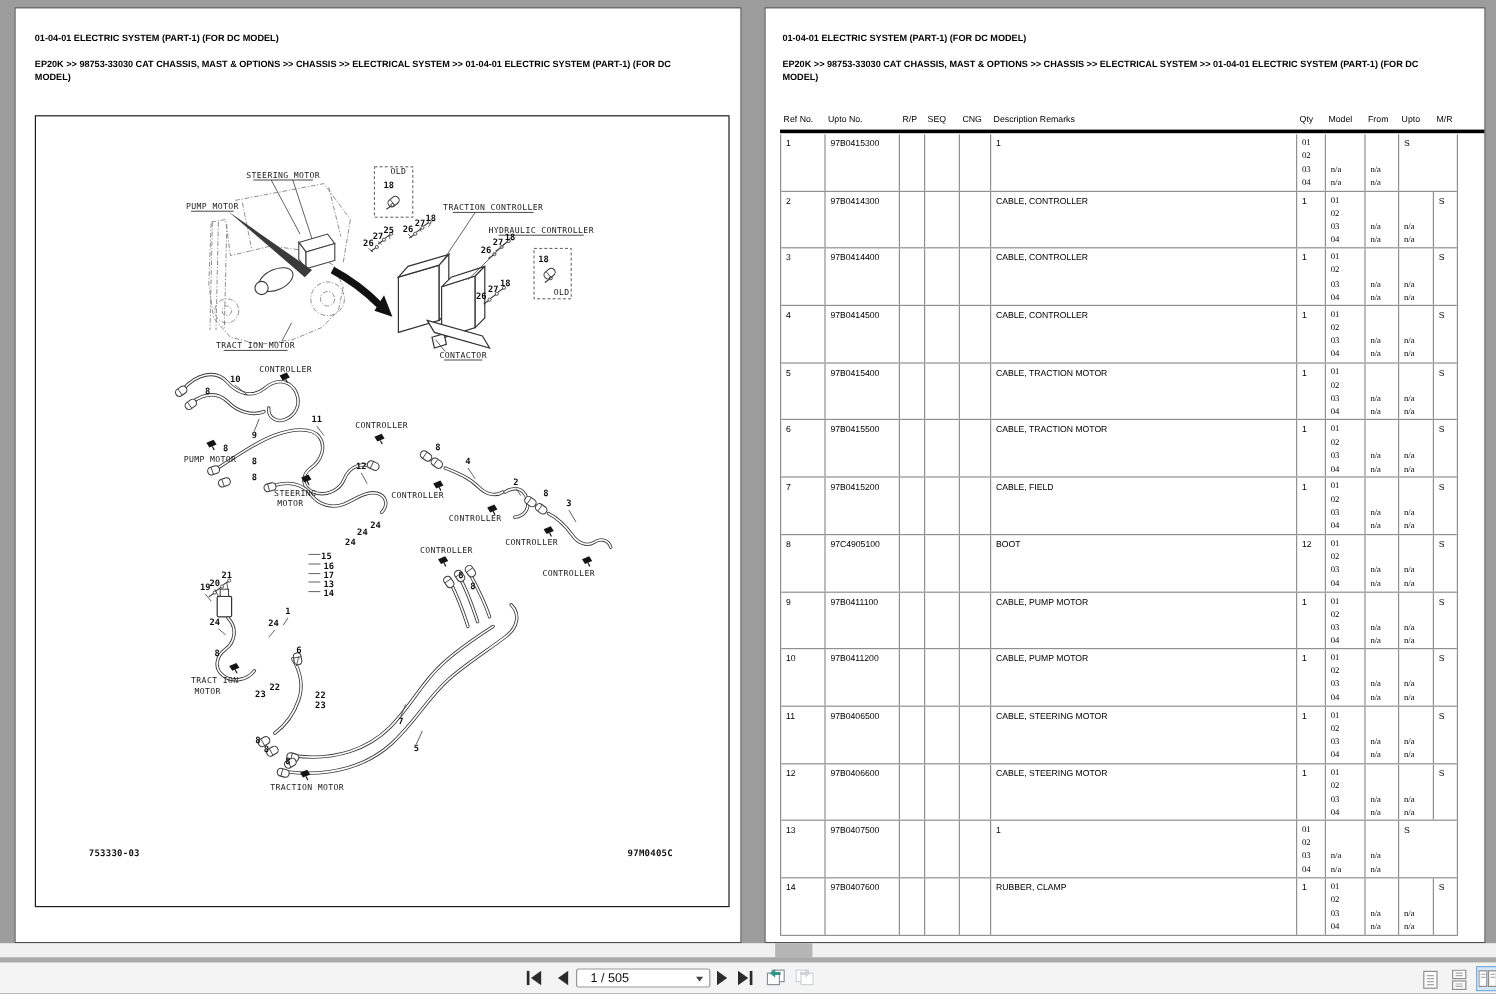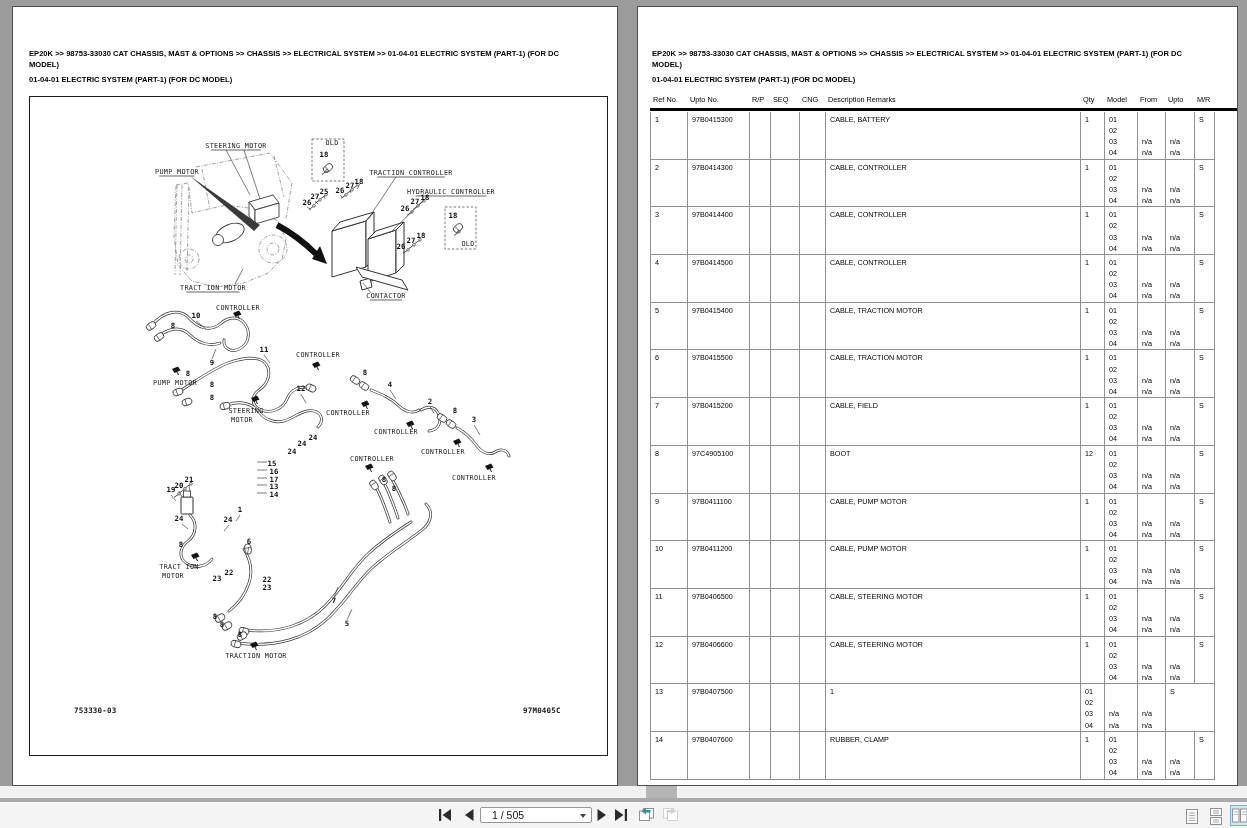--- a/index.html
+++ b/index.html
@@ -4,21 +4,21 @@
 <style>
   html,body{margin:0;padding:0;}
   body{
     position:relative;width:1247px;height:828px;overflow:hidden;
     background:#9c9c9c;font-family:"Liberation Sans",sans-serif;
   }
   .page{position:absolute;top:6px;height:780px;background:#ffffff;
     border:1px solid #4f4f4f;box-sizing:border-box;}
   #page-left{left:12px;width:606px;}
   #page-right{left:637px;width:601px;}
-  .doc-title{position:absolute;font-size:7.6px;font-weight:bold;color:#000;white-space:nowrap;margin-top:48px;}
+  .doc-title{position:absolute;font-size:7.6px;font-weight:bold;color:#000;white-space:nowrap;}
   .breadcrumb{position:absolute;font-size:7.6px;font-weight:bold;color:#000;width:558px;line-height:10.5px;}
   #page-left .doc-title{left:16px;top:20px;}
   #page-left .breadcrumb{left:16px;top:42px;}
   #page-right .doc-title{left:14px;top:20px;}
   #page-right .breadcrumb{left:14px;top:42px;}
 
   
   .diagram-box{position:absolute;left:16px;top:89px;width:577px;height:658px;
     border:1px solid #1c1c1c;box-sizing:content-box;text-align:right;}
   .diagram-box svg{position:absolute;left:0;top:0;}
@@ -37,21 +37,21 @@
   .thead{position:absolute;left:12px;top:88px;width:563px;display:grid;
     grid-template-columns:37px 62px 21px 29px 26px 255px 24px 33px 28px 29px 19px;
     font-size:7.3px;font-weight:normal;color:#000;}
   .thead span{padding-left:3px;white-space:nowrap;}
   .tbl{position:absolute;left:12px;top:105px;width:563px;
     border-left:1px solid #8f8f8f;border-right:1px solid #8f8f8f;}
   .row{display:grid;grid-template-columns:37px 62px 21px 29px 26px 255px 24px 33px 28px 29px 19px;
     height:46.7px;border-bottom:1px solid #909090;font-size:7.2px;color:#000;}
   .row>div{border-right:1px solid #909090;padding:3px 0 0 4px;box-sizing:border-box;overflow:hidden;white-space:nowrap;}
   .row>div:last-child{border-right:none;}
-  .row>div.stk{padding-top:2px;}
+  .row>div.stk{padding-top:2px;font-family:Liberation Serif, serif;}
   .mline{height:11.1px;line-height:11.1px;}
 
   
   .strip{position:absolute;left:0;top:786px;width:1247px;height:12px;background:#f1f1f1;}
   .handle{position:absolute;left:646px;top:786px;width:31px;height:12px;background:#b5b5b5;cursor:row-resize;}
   .divider{position:absolute;left:0;top:798px;width:1247px;height:4px;background:#a9a9a9;}
   .bar{position:absolute;left:0;top:802px;width:1247px;height:26px;background:#f4f4f4;}
   .navbtn{position:absolute;top:5px;width:18px;height:15px;display:flex;align-items:center;justify-content:center;cursor:pointer;}
   .navbtn svg{display:block;}
   #btn-first{left:436px;} #btn-prev{left:460px;} #btn-next{left:593px;} #btn-last{left:612px;}
@@ -369,21 +369,20 @@
       <span>M/R</span>
     </div>
   <div class="rule"></div>
   <div class="tbl" id="tbody">
       <div class="row">
         <div>1</div>
         <div>97B0415300</div>
         <div></div>
         <div></div>
         <div></div>
-        <div>CABLE, BATTERY</div>
         <div>1</div>
         <div class="stk">
           <div class="mline">01</div>
           <div class="mline">02</div>
           <div class="mline">03</div>
           <div class="mline">04</div>
         </div>
         <div class="stk">
           <div class="mline"></div>
           <div class="mline"></div>

